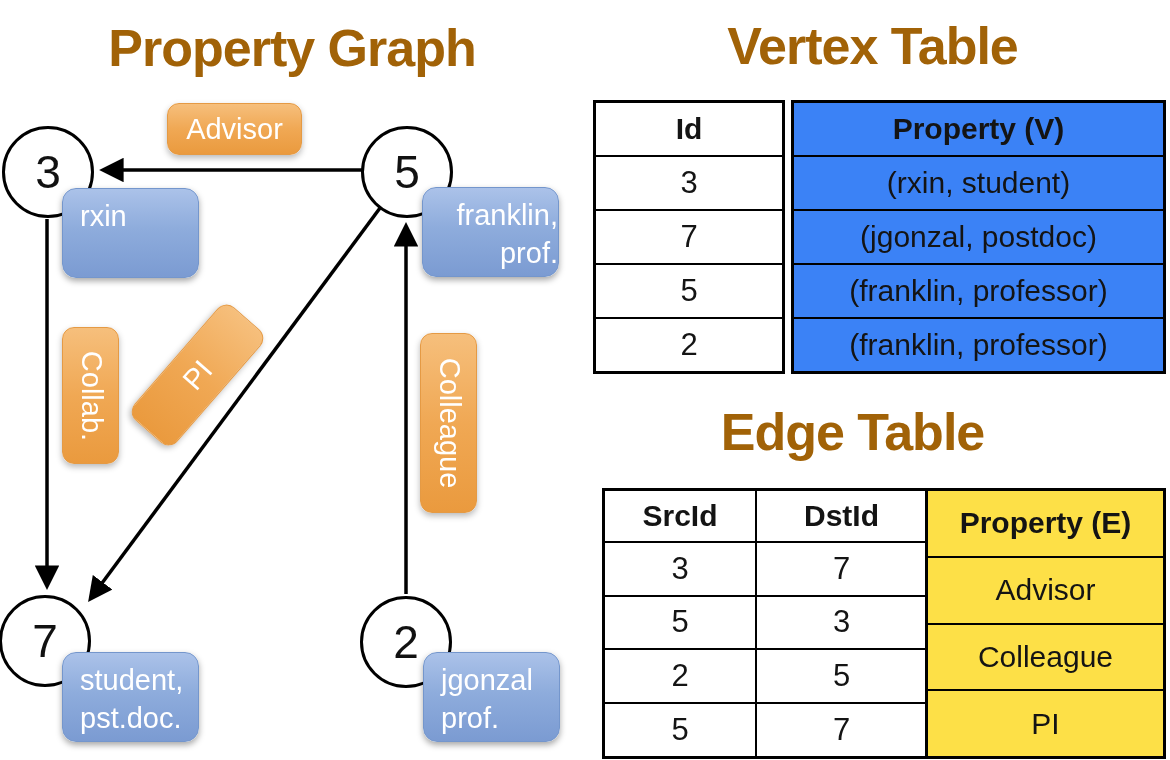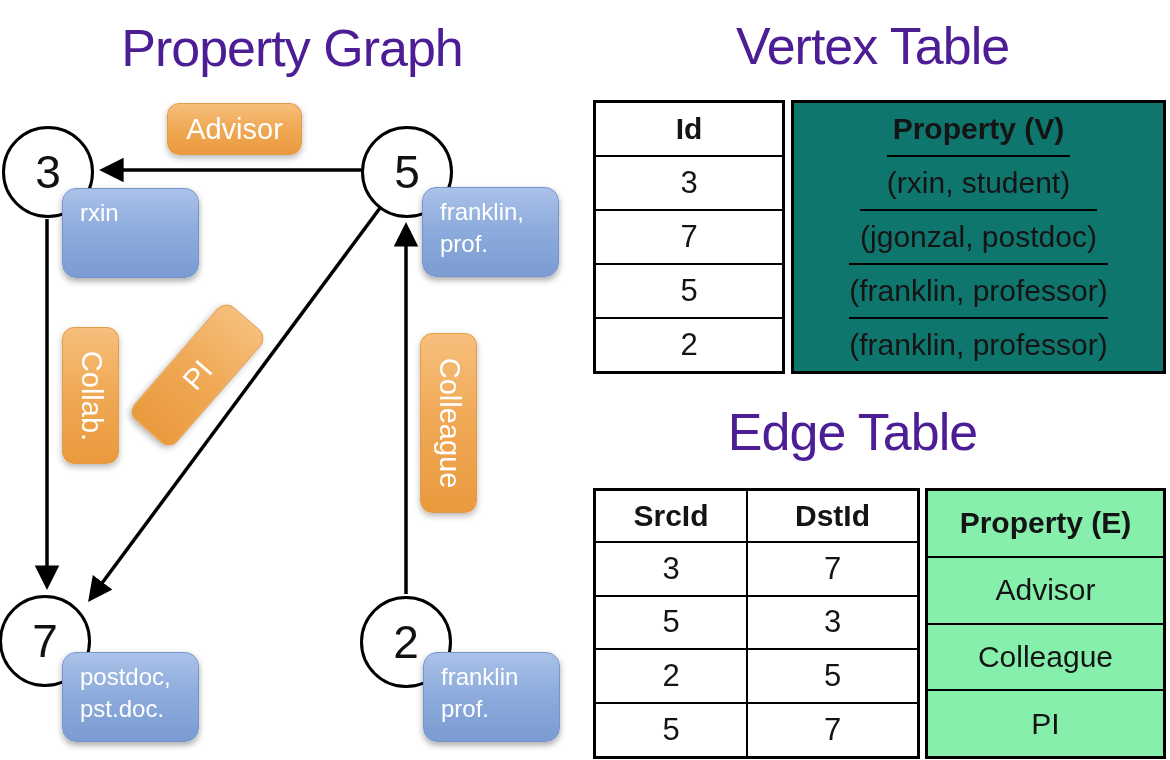--- a/index.html
+++ b/index.html
@@ -1,40 +1,40 @@
 <!DOCTYPE html>
 <html><head>
 <meta charset="utf-8">
 <style>
   html,body { margin:0; padding:0; background:#ffffff; }
   .canvas {
     position:relative; width:1170px; height:760px; overflow:hidden;
     background:#ffffff; font-family:"Liberation Sans", sans-serif; color:#111;
   }
   .slide-title {
-    position:absolute; text-align:center; font-size:52px; font-weight:400;
-    color:#4c1d95; letter-spacing:-1px; white-space:nowrap;
+    position:absolute; text-align:center; font-size:52px; font-weight:700;
+    color:#a16207; letter-spacing:-1px; white-space:nowrap;
   }
   
   .node {
     position:absolute; box-sizing:border-box; width:92px; height:92px;
     border:3.5px solid #000; border-radius:50%; background:#fff;
     display:flex; align-items:center; justify-content:center;
     font-size:46px; z-index:1;
   }
   
   svg.edges { position:absolute; left:0; top:0; z-index:2; }
   
   .vbox {
     position:absolute; box-sizing:border-box; width:137px; height:90px;
     border-radius:14px; z-index:3;
     background:linear-gradient(180deg,#abc2e9 0%, #8eacdc 45%, #7b9bd2 100%);
     border:1.5px solid #7496cc;
     box-shadow:0 3px 6px rgba(0,0,0,0.35);
-    color:#fff; font-size:24px; line-height:1.32; padding:8px 0 0 17px;
+    color:#fff; font-size:29px; line-height:1.32; padding:8px 0 0 17px;
   }
   
   .ebox {
     position:absolute; box-sizing:border-box; border-radius:12px; z-index:3;
     background:linear-gradient(180deg,#f6bf7c 0%, #f0a854 50%, #ea9a3e 100%);
     border:1px solid #e59a44;
     box-shadow:0 3px 6px rgba(0,0,0,0.28);
     color:#fff; font-size:29px;
   }
   .ebox.horiz { display:flex; align-items:center; justify-content:center; }
@@ -48,23 +48,23 @@
   .tblbox {
     position:absolute; box-sizing:border-box; border:3px solid #000;
     background:#fff; display:flex; flex-direction:column; z-index:1;
   }
   .tblbox .cell {
     flex:1; display:flex; align-items:center; justify-content:center;
     border-top:2px solid #000; font-size:31px; color:#141414;
   }
   .tblbox .cell:first-child { border-top:none; }
   .tblbox .hdr { font-weight:bold; font-size:30px; }
-  .bluefill  { background:#0f766e;align-items:center; }
-  .tanfill   { background:#86efac; }
-  .twocol { display:grid; grid-template-columns:152px 1fr; }
+  .bluefill  { background:#3b82f6; }
+  .tanfill   { background:#fde047; }
+  .twocol { display:grid; grid-template-columns:152px 1fr;margin-left:9px; }
   .twocol .cell { border-top:none; }
   .twocol .cell.bt { border-top:2px solid #000; }
   .twocol .cell.br { border-right:2px solid #000; }
 </style>
 </head>
 <body>
 
 <div class="canvas">
 
   <div class="slide-title" style="left:12px; top:18px; width:560px;">Property Graph</div>
@@ -92,30 +92,30 @@
     </defs>
     <line x1="362" y1="170" x2="104" y2="170" stroke="#000" stroke-width="3.5" marker-end="url(#arrow)"></line>
     <line x1="47" y1="219" x2="47" y2="585" stroke="#000" stroke-width="3.5" marker-end="url(#arrow)"></line>
     <line x1="380" y1="208" x2="91" y2="598" stroke="#000" stroke-width="3.5" marker-end="url(#arrow)"></line>
     <line x1="406" y1="594" x2="406" y2="227" stroke="#000" stroke-width="3.5" marker-end="url(#arrow)"></line>
   </svg>
 
   <div class="vbox" style="left:62px; top:188px;">
     <div>rxin</div>
   </div>
-  <div class="vbox" style="left:422px; top:187px;">
+  <div class="vbox" style="left:422px; top:187px;text-align:right;">
     <div>franklin,</div>
     <div>prof.</div>
   </div>
   <div class="vbox" style="left:62px; top:652px;">
-    <div>postdoc,</div>
+    <div>student,</div>
     <div>pst.doc.</div>
   </div>
   <div class="vbox" style="left:423px; top:652px;">
-    <div>franklin</div>
+    <div>jgonzal</div>
     <div>prof.</div>
   </div>
 
   <div class="ebox horiz" style="left:167px; top:103px; width:135px; height:52px;">
     <span>Advisor</span>
   </div>
   <div class="ebox" style="left:62px; top:327px; width:57px; height:137px;">
     <span class="vt">Collab.</span>
   </div>
   <div class="ebox rot41" style="left:169px; top:300px; width:57px; height:150px;">

